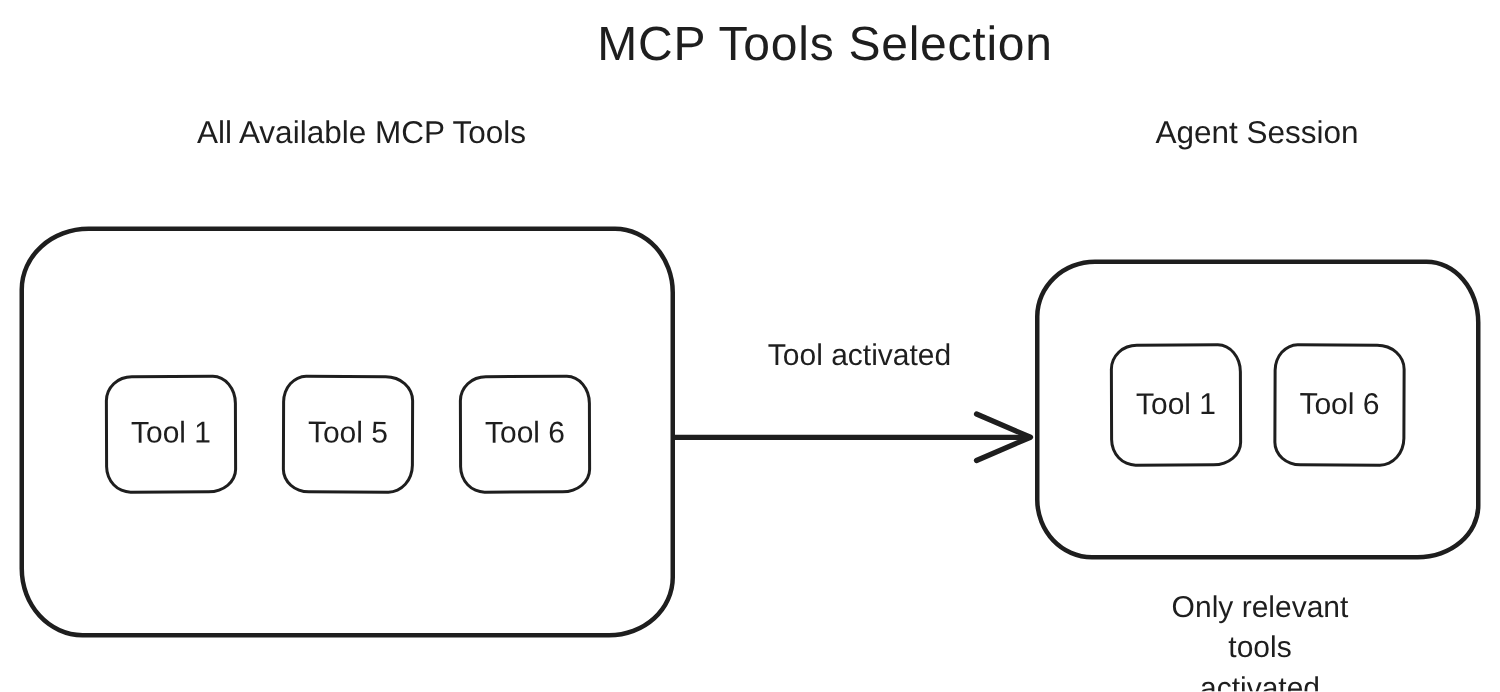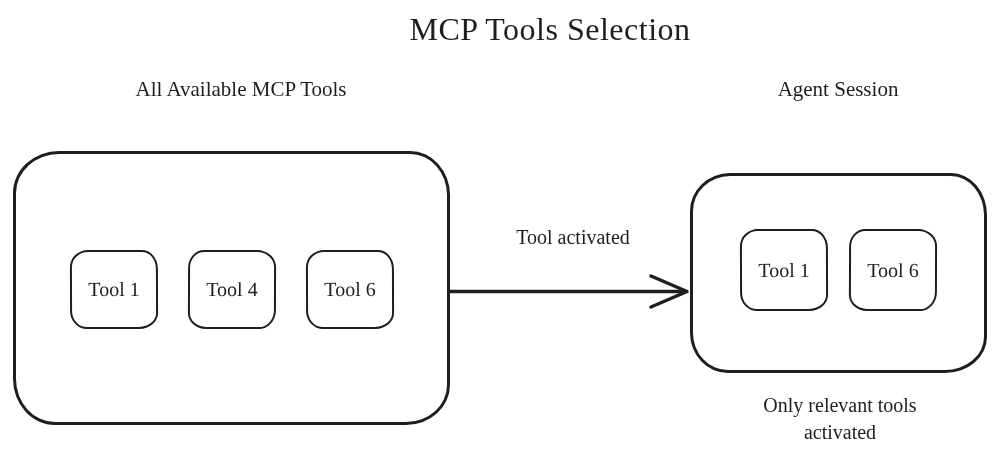--- a/index.html
+++ b/index.html
@@ -5,21 +5,21 @@
   html, body {
     margin: 0;
     padding: 0;
     background: #ffffff;
   }
   .canvas {
     position: relative;
     width: 1000px;
     height: 461px;
     background: #ffffff;
-    font-family: Liberation Serif, serif;
+    font-family: Liberation Sans, sans-serif;
     color: #1e1e1e;
     overflow: hidden;
   }
   .title {
     position: absolute;
     top: 11px;
     left: 550px;
     transform: translateX(-50%);
     font-size: 32px;
     white-space: nowrap;
@@ -122,21 +122,21 @@
   <div class="title">MCP Tools Selection</div>
 
   <div class="group-label left">All Available MCP Tools</div>
   <div class="group-label right">Agent Session</div>
 
   <div class="big-box left-box">
     <div class="tool-box">
       <span>Tool 1</span>
     </div>
     <div class="tool-box">
-      <span>Tool 4</span>
+      <span>Tool 5</span>
     </div>
     <div class="tool-box">
       <span>Tool 6</span>
     </div>
   </div>
 
   <div class="arrow-label">Tool activated</div>
 
   <svg class="arrow-svg" viewBox="0 0 244 42" xmlns="http://www.w3.org/2000/svg">
     <path d="M 2 20.5 L 238 20.5" stroke="#1e1e1e" stroke-width="3.5" fill="none" stroke-linecap="round"></path>

